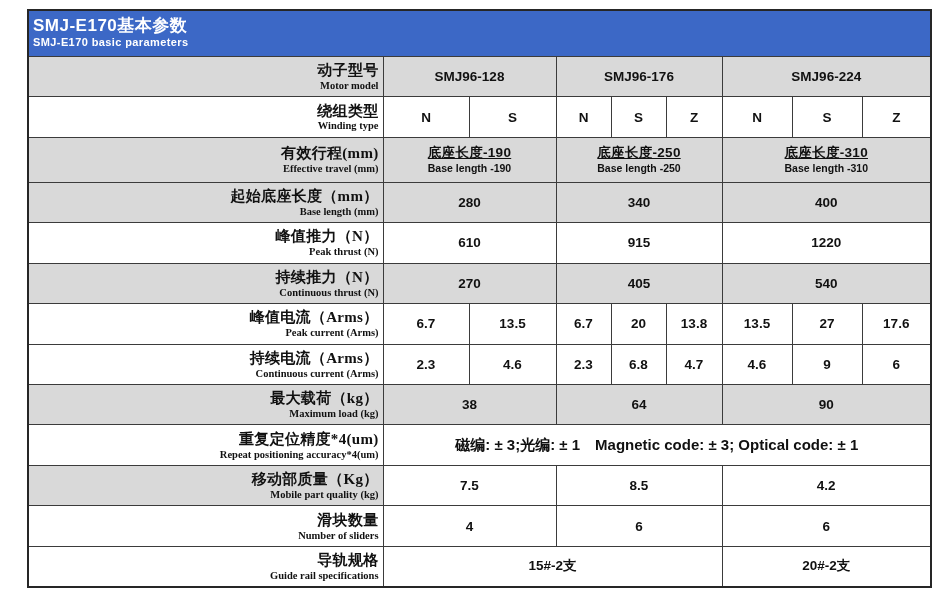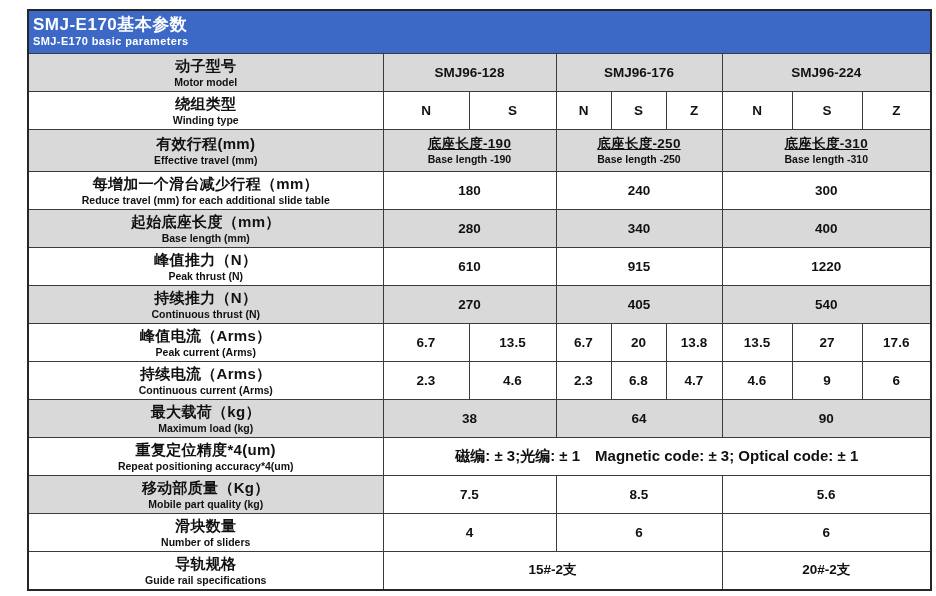--- a/index.html
+++ b/index.html
@@ -46,22 +46,23 @@
     line-height: 1.1;
   }
   .band-sub {
     font-size: 11px;
     font-weight: bold;
     letter-spacing: 0.4px;
     line-height: 1.2;
   }
   
   td.label {
-    text-align: center;
+    text-align: right;
     padding-left: 8px;
+    font-family: Liberation Serif, serif;
   }
   .zh {
     font-size: 15px;
     font-weight: bold;
     line-height: 1.25;
     letter-spacing: 0.3px;
     white-space: nowrap;
   }
   .en {
     font-size: 10.5px;
@@ -143,29 +144,20 @@
     <td class="val gray" colspan="3">
       <div class="zh">底座长度-250</div>
       <div class="en">Base length -250</div>
     </td>
     <td class="val gray" colspan="3">
       <div class="zh">底座长度-310</div>
       <div class="en">Base length -310</div>
     </td>
   </tr>
 
-  <tr class="r">
-    <td class="label white">
-      <div class="zh">每增加一个滑台减少行程（mm）</div>
-      <div class="en">Reduce travel (mm) for each additional slide table</div>
-    </td>
-    <td class="val white" colspan="2">180</td>
-    <td class="val white" colspan="3">240</td>
-    <td class="val white" colspan="3">300</td>
-  </tr>
 
   <tr class="r">
     <td class="label gray">
       <div class="zh">起始底座长度（mm）</div>
       <div class="en">Base length (mm)</div>
     </td>
     <td class="val gray" colspan="2">280</td>
     <td class="val gray" colspan="3">340</td>
     <td class="val gray" colspan="3">400</td>
   </tr>
@@ -238,21 +230,21 @@
     <td class="val white" colspan="8" style="font-size:15px">磁编: ± 3;光编: ± 1 Magnetic code: ± 3; Optical code: ± 1</td>
   </tr>
 
   <tr class="r">
     <td class="label gray">
       <div class="zh">移动部质量（Kg）</div>
       <div class="en">Mobile part quality (kg)</div>
     </td>
     <td class="val white" colspan="2">7.5</td>
     <td class="val white" colspan="3">8.5</td>
-    <td class="val white" colspan="3">5.6</td>
+    <td class="val white" colspan="3">4.2</td>
   </tr>
 
   <tr class="r">
     <td class="label white">
       <div class="zh">滑块数量</div>
       <div class="en">Number of sliders</div>
     </td>
     <td class="val white" colspan="2">4</td>
     <td class="val white" colspan="3">6</td>
     <td class="val white" colspan="3">6</td>

